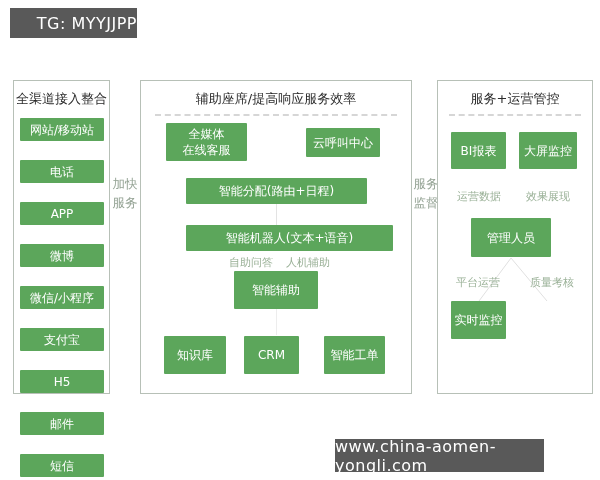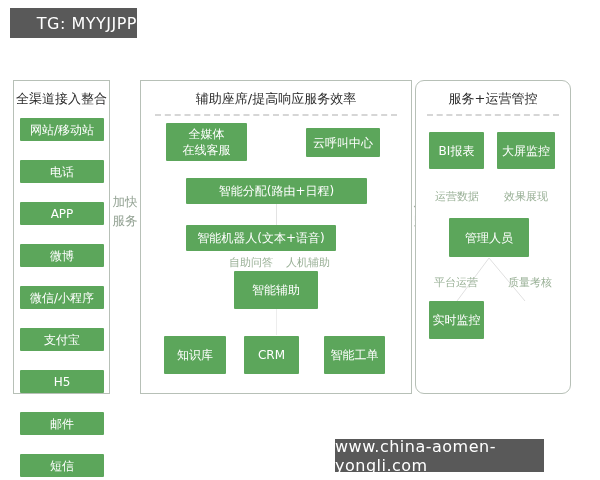--- a/index.html
+++ b/index.html
@@ -25,21 +25,21 @@
   .badge.footer { left: 335px; top: 439px; width: 209px; height: 33px; font-size: 16px; }
   .panel {
     position: absolute;
     top: 80px;
     height: 314px;
     background: #ffffff;
     border: 1px solid #b7c0b7;
   }
   .panel.left   { left: 13px;  width: 97px;  }
   .panel.middle { left: 140px; width: 272px; }
-  .panel.right  { left: 415px; width: 156px; border-radius: 9px; }
+  .panel.right  { left: 437px; width: 156px; }
   .panel-title {
     position: absolute;
     top: 9px; left: 0; right: 0;
     text-align: center;
     font-size: 13px;
     font-weight: normal;
     color: #2b2b2b;
   }
   .dash {
     position: absolute;
@@ -76,26 +76,27 @@
   }
   .small-label {
     position: absolute;
     font-size: 11px;
     color: #99b096;
     white-space: nowrap;
     transform: translateX(-50%);
   }
   .flow-label {
     position: absolute;
-    top: 192px;
+    top: 176px;
     width: 28px;
     font-size: 12.5px;
     line-height: 19px;
     color: #93a293;
     text-align: center;
+    font-family: Liberation Mono, monospace;
   }
   .flow-label.l { left: 111px; }
   .flow-label.r { left: 412px; }
   .vline {
     position: absolute;
     width: 1px;
     background: #e3e3e3;
   }
   .vfork { position: absolute; left: 30px; top: 177px; }
 </style>
@@ -136,21 +137,21 @@
     <div class="gbox" style="left:25px; top:42px; width:81px; height:38px;">
       <span>全媒体</span>
       <span>在线客服</span>
     </div>
     <div class="gbox" style="left:165px; top:47px; width:74px; height:29px;">云呼叫中心</div>
 
     <div class="gbox" style="left:45px; top:97px; width:181px; height:26px;">智能分配(路由+日程)</div>
 
     <div class="vline" style="left:135px; top:123px; height:21px;"></div>
 
-    <div class="gbox" style="left:45px; top:144px; width:150px; height:26px;">智能机器人(文本+语音)</div>
+    <div class="gbox" style="left:45px; top:144px; width:207px; height:26px;">智能机器人(文本+语音)</div>
 
     <span class="small-label" style="left:110px; top:174px;">自助问答</span>
     <span class="small-label" style="left:167px; top:174px;">人机辅助</span>
 
     <div class="gbox" style="left:93px; top:190px; width:84px; height:38px;">智能辅助</div>
 
     <div class="vline" style="left:135px; top:228px; height:26px; background:#ededed;"></div>
 
     <div class="gbox" style="left:23px; top:255px; width:62px; height:38px;">知识库</div>
     <div class="gbox" style="left:103px; top:255px; width:55px; height:38px;">CRM</div>

